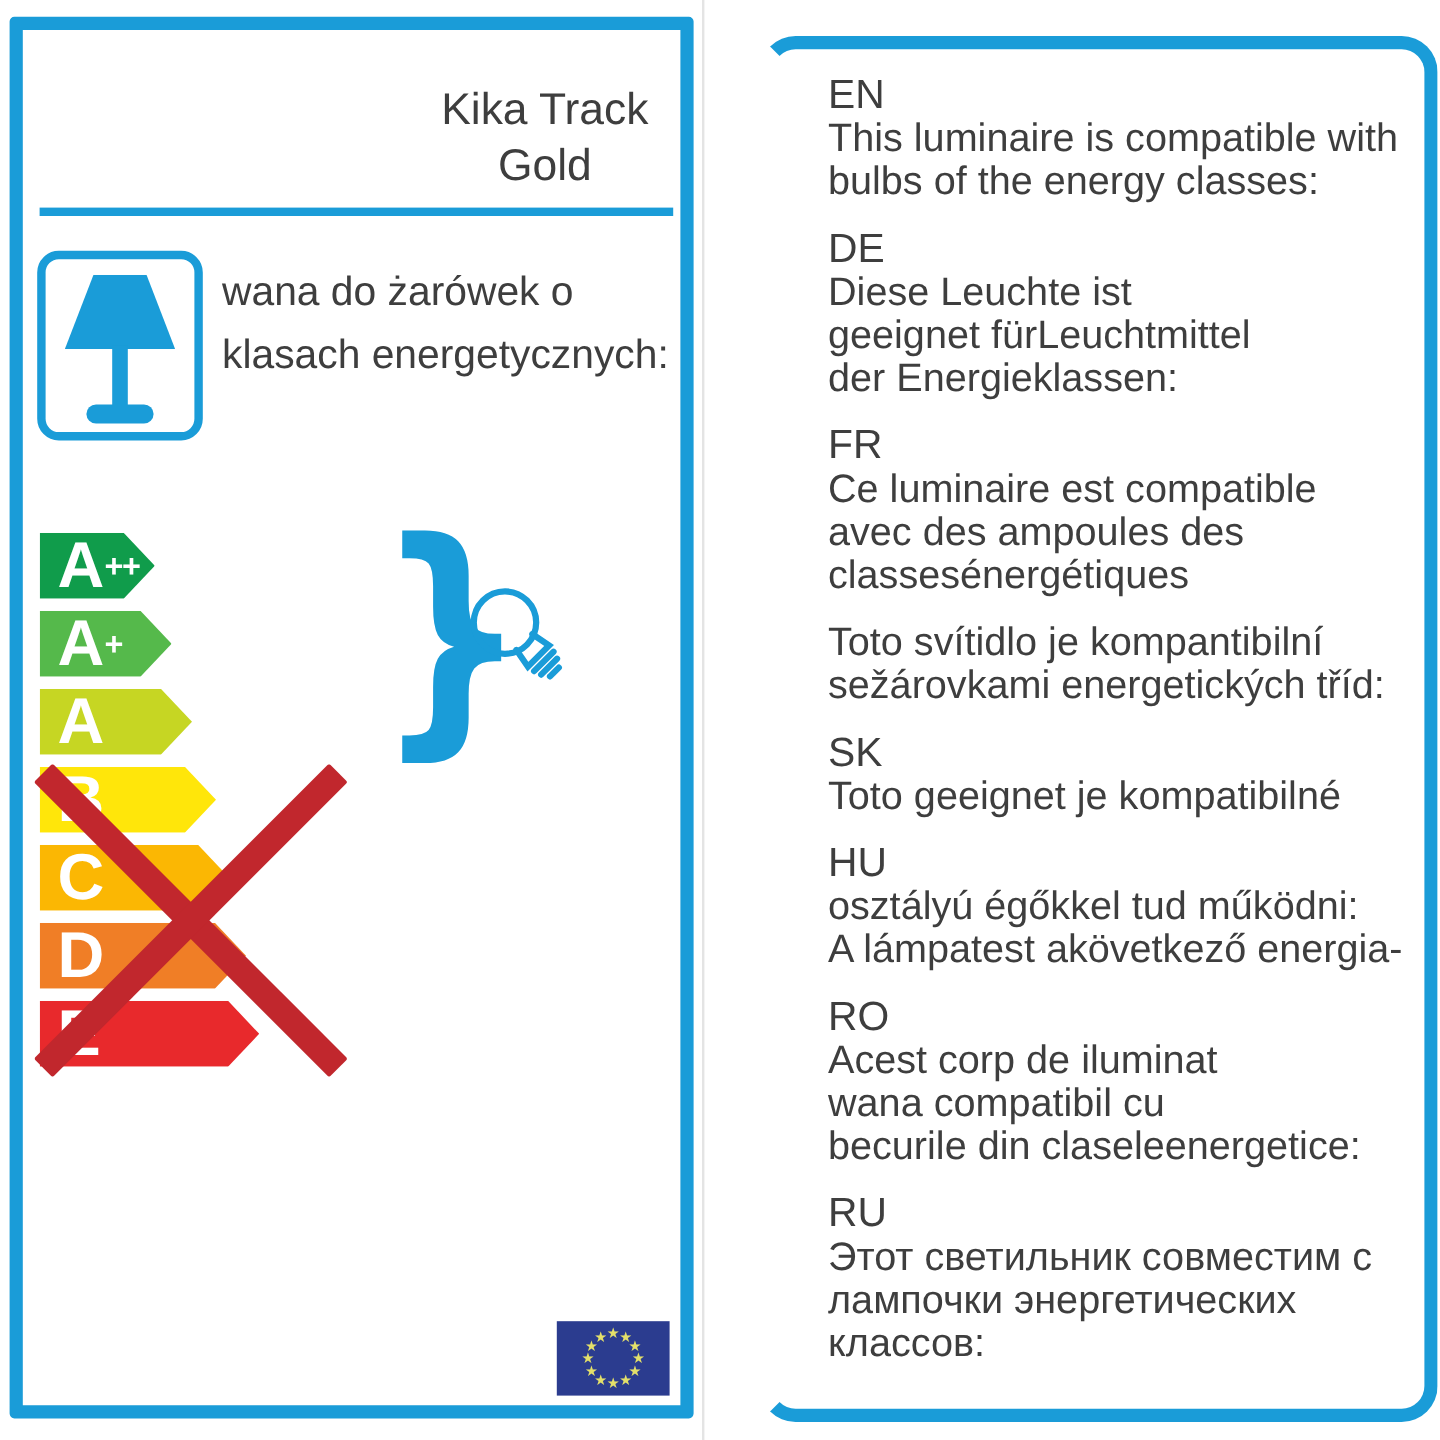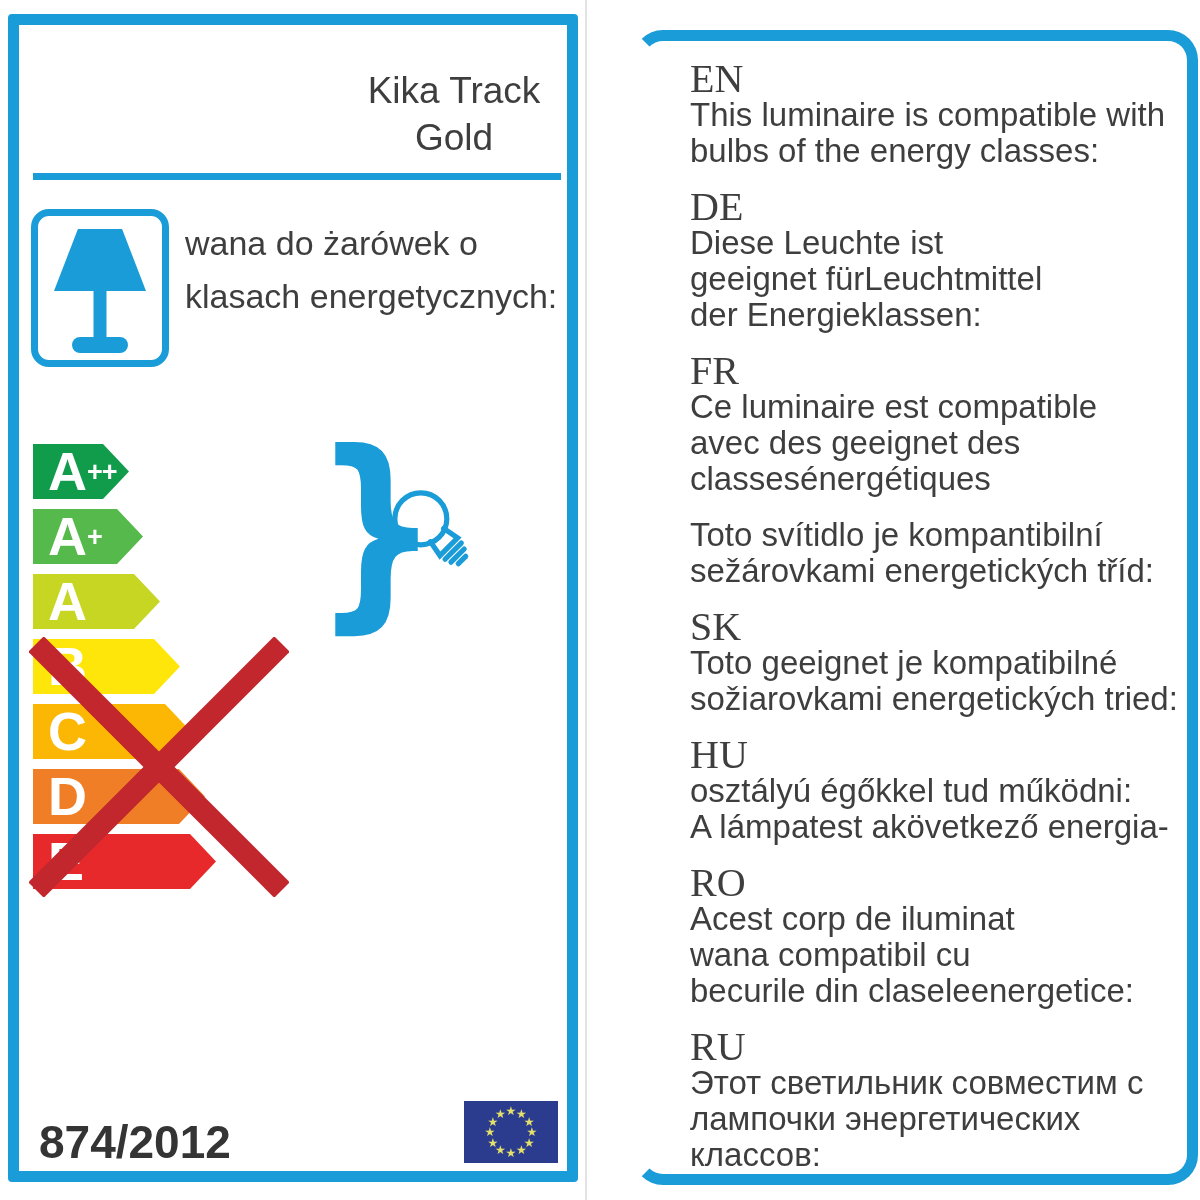--- a/index.html
+++ b/index.html
@@ -43,21 +43,21 @@
   .reg{position:absolute;left:20px;top:1090px;font-size:46px;font-weight:bold;color:#343434;}
   .eu-flag{position:absolute;left:445px;top:1076px;width:94px;height:62px;background:var(--flagblue);}
   .eu-star{position:absolute;transform:translate(-50%,-50%);font-size:12px;line-height:1;color:var(--star);}
 
   
   .panel-right{position:absolute;left:633px;top:30px;width:565px;height:1155px;box-sizing:border-box;
                border:11px solid var(--blue);border-left-color:transparent;border-radius:30px;
                padding:20px 8px 0 46px;background:transparent;}
   .section{margin-top:20px;}
   .section:first-child{margin-top:0;}
-  .lang-code{font-size:40px;line-height:36px;color:var(--ink);font-family:Liberation Serif, serif;}
+  .lang-code{font-size:34px;line-height:36px;color:var(--ink);}
   .line{font-size:33px;line-height:36px;color:var(--ink);white-space:nowrap;}
   .section-ru .line:first-of-type{margin-top:12px;}
 </style>
 </head>
 <body>
 
 <div class="canvas">
 
   <div class="divider"></div>
 
@@ -117,21 +117,20 @@
         <line x1="41" y1="78" x2="59" y2="78"></line>
         <line x1="45" y1="84" x2="55" y2="84"></line>
       </g>
     </svg>
 
     <svg class="cross-svg" viewBox="0 0 260 260" preserveAspectRatio="none" style="color: rgb(193, 39, 45);">
       <line x1="7" y1="7" x2="253" y2="253" stroke="currentColor" stroke-width="22"></line>
       <line x1="253" y1="7" x2="7" y2="253" stroke="currentColor" stroke-width="22"></line>
     </svg>
 
-    <div class="reg">874/2012</div>
 
     <div class="eu-flag" style="background-color: rgb(43, 60, 143);">
         <span class="eu-star" style="left: 47px; top: 10px; color: rgb(228, 224, 106);">★</span>
         <span class="eu-star" style="left: 57.5px; top: 12.8135px; color: rgb(228, 224, 106);">★</span>
         <span class="eu-star" style="left: 65.1865px; top: 20.5px; color: rgb(228, 224, 106);">★</span>
         <span class="eu-star" style="left: 68px; top: 31px; color: rgb(228, 224, 106);">★</span>
         <span class="eu-star" style="left: 65.1865px; top: 41.5px; color: rgb(228, 224, 106);">★</span>
         <span class="eu-star" style="left: 57.5px; top: 49.1865px; color: rgb(228, 224, 106);">★</span>
         <span class="eu-star" style="left: 47px; top: 52px; color: rgb(228, 224, 106);">★</span>
         <span class="eu-star" style="left: 36.5px; top: 49.1865px; color: rgb(228, 224, 106);">★</span>
@@ -153,33 +152,32 @@
     <div class="section">
       <div class="lang-code">DE</div>
       <div class="line">Diese Leuchte ist</div>
       <div class="line">geeignet fürLeuchtmittel</div>
       <div class="line">der Energieklassen:</div>
     </div>
 
     <div class="section">
       <div class="lang-code">FR</div>
       <div class="line">Ce luminaire est compatible</div>
-      <div class="line">avec des geeignet des</div>
+      <div class="line">avec des ampoules des</div>
       <div class="line">classesénergétiques</div>
     </div>
 
     <div class="section">
       <div class="line">Toto svítidlo je kompantibilní</div>
       <div class="line">sežárovkami energetických tříd:</div>
     </div>
 
     <div class="section">
       <div class="lang-code">SK</div>
       <div class="line">Toto geeignet je kompatibilné</div>
-      <div class="line">sožiarovkami energetických tried:</div>
     </div>
 
     <div class="section">
       <div class="lang-code">HU</div>
       <div class="line">osztályú égőkkel tud működni:</div>
       <div class="line">A lámpatest akövetkező energia-</div>
     </div>
 
     <div class="section">
       <div class="lang-code">RO</div>

